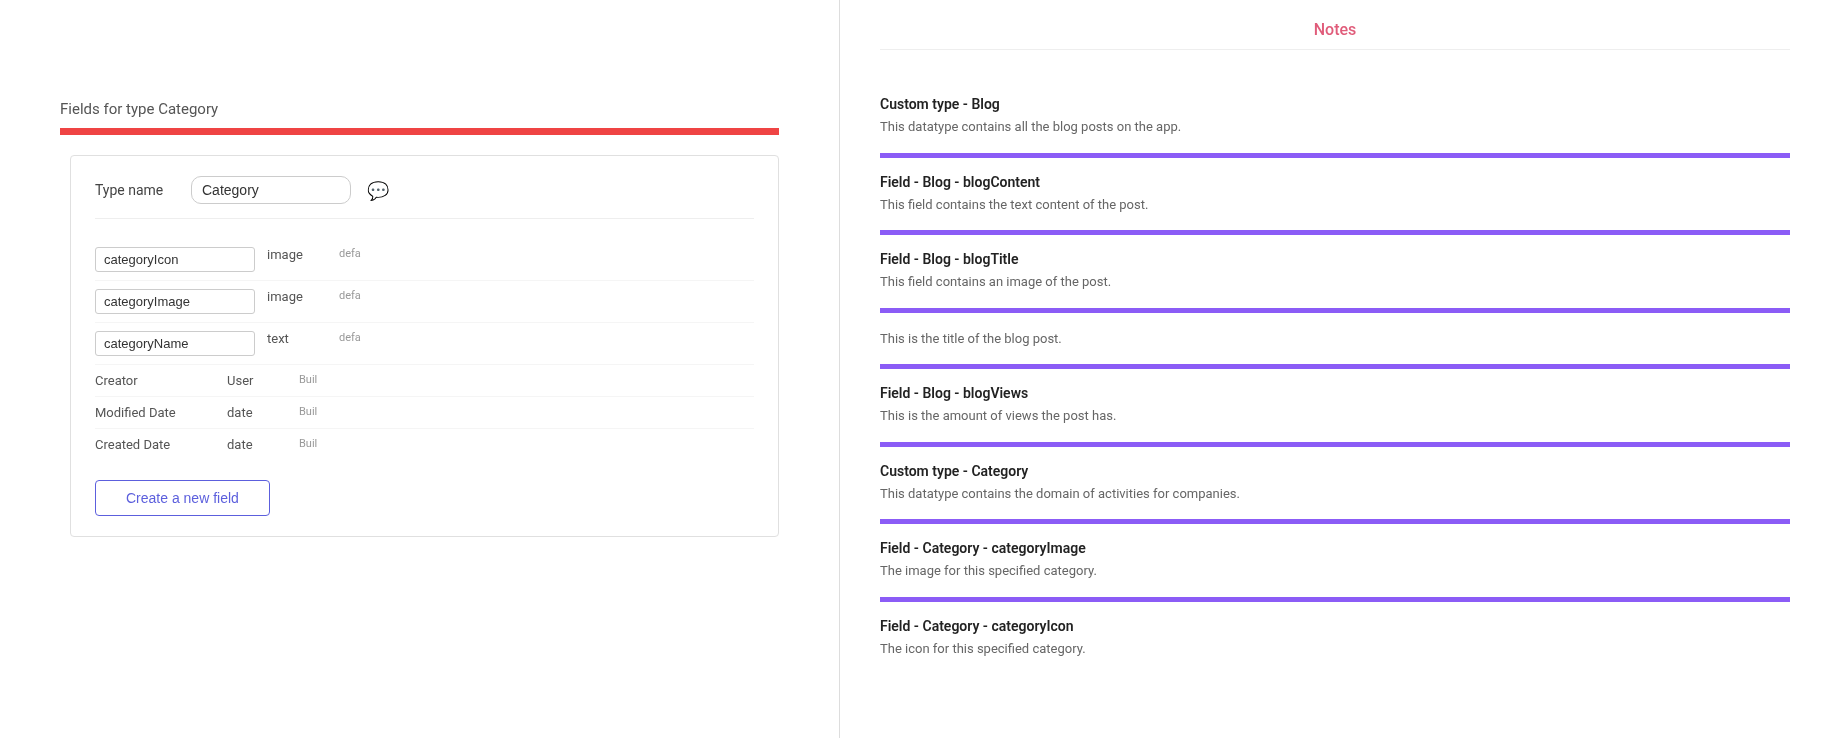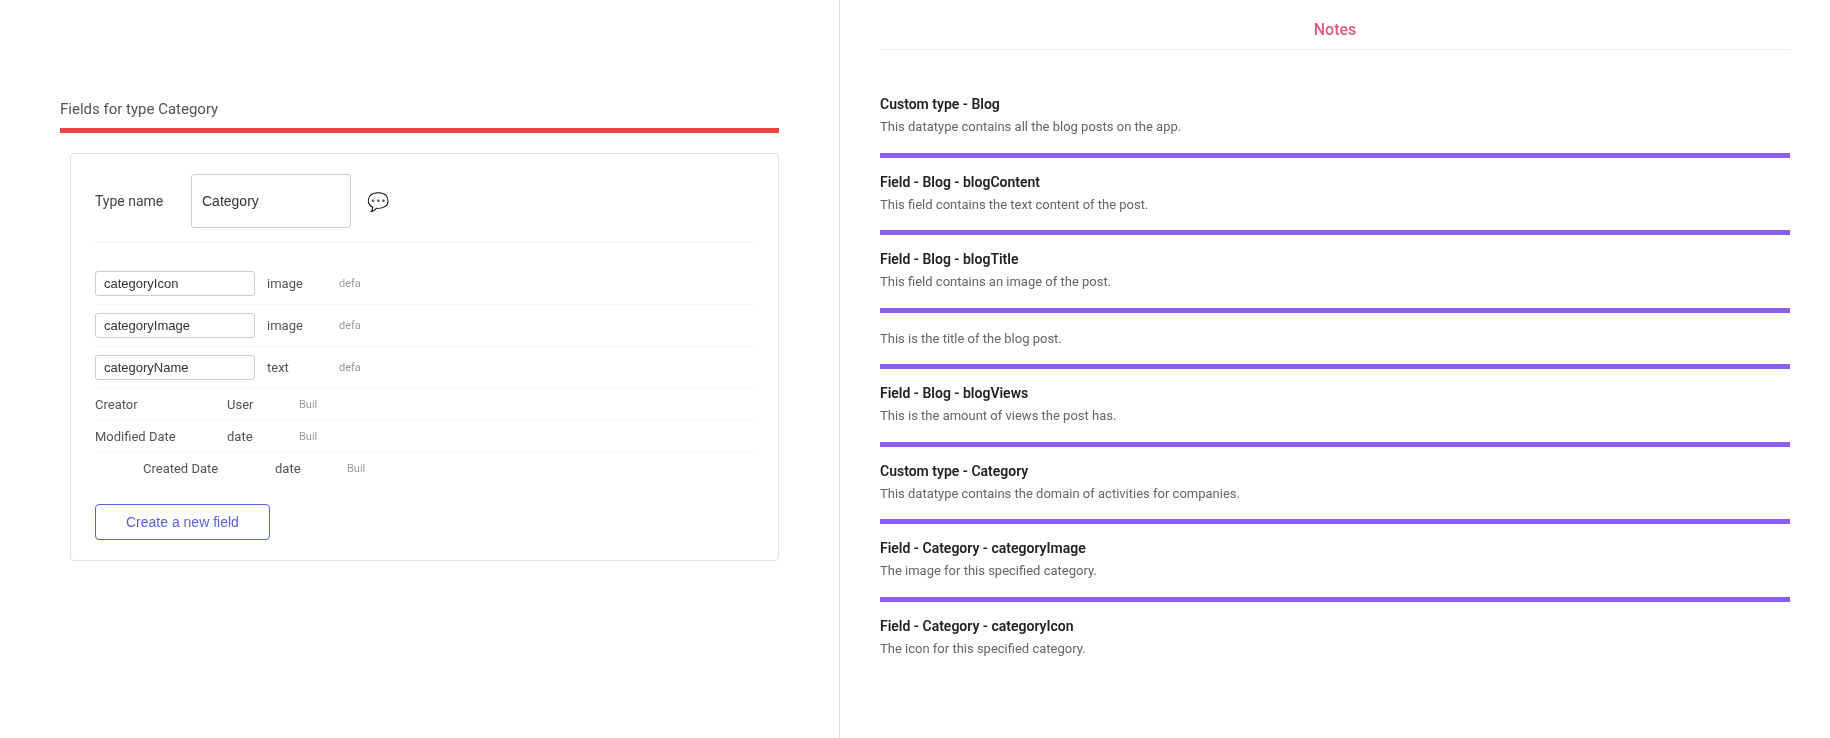--- a/index.html
+++ b/index.html
@@ -28,21 +28,21 @@
 
     .left-panel-inner {
       padding: 80px 60px 40px 60px;
     }
 
     .fields-title {
       font-size: 15px;
       color: #555;
       margin-bottom: 20px;
       padding-bottom: 10px;
-      border-bottom: 5px solid #ef4444;
+      border-bottom: 7px solid #ef4444;
     }
 
     .fields-card {
       background: #fff;
       border: 1px solid #e0e0e0;
       border-radius: 4px;
       padding: 20px 24px;
       margin-left: 10px;
     }
 
@@ -56,51 +56,49 @@
     }
 
     .type-name-label {
       font-size: 14px;
       color: #444;
       min-width: 80px;
     }
 
     .type-name-input {
       border: 1px solid #ccc;
-      border-radius: 3px;
-      padding: 18px 10px;
+      border-radius: 10px;
+      padding: 5px 10px;
       font-size: 14px;
       color: #333;
       width: 160px;
       outline: none;
     }
 
     .comment-icon {
       color: #bbb;
       font-size: 18px;
       cursor: pointer;
     }
 
     .fields-list {
       display: flex;
       flex-direction: column;
       gap: 0;
     }
 
     .field-row {
       display: flex;
-      align-items: center;
       gap: 12px;
       padding: 8px 0;
       border-bottom: 1px solid #f5f5f5;
     }
 
     .field-row:last-child {
       border-bottom: none;
-      margin-left: 48px;
     }
 
     .field-name-input {
       border: 1px solid #ccc;
       border-radius: 3px;
       padding: 4px 8px;
       font-size: 13px;
       color: #333;
       width: 160px;
       background: #fff;

